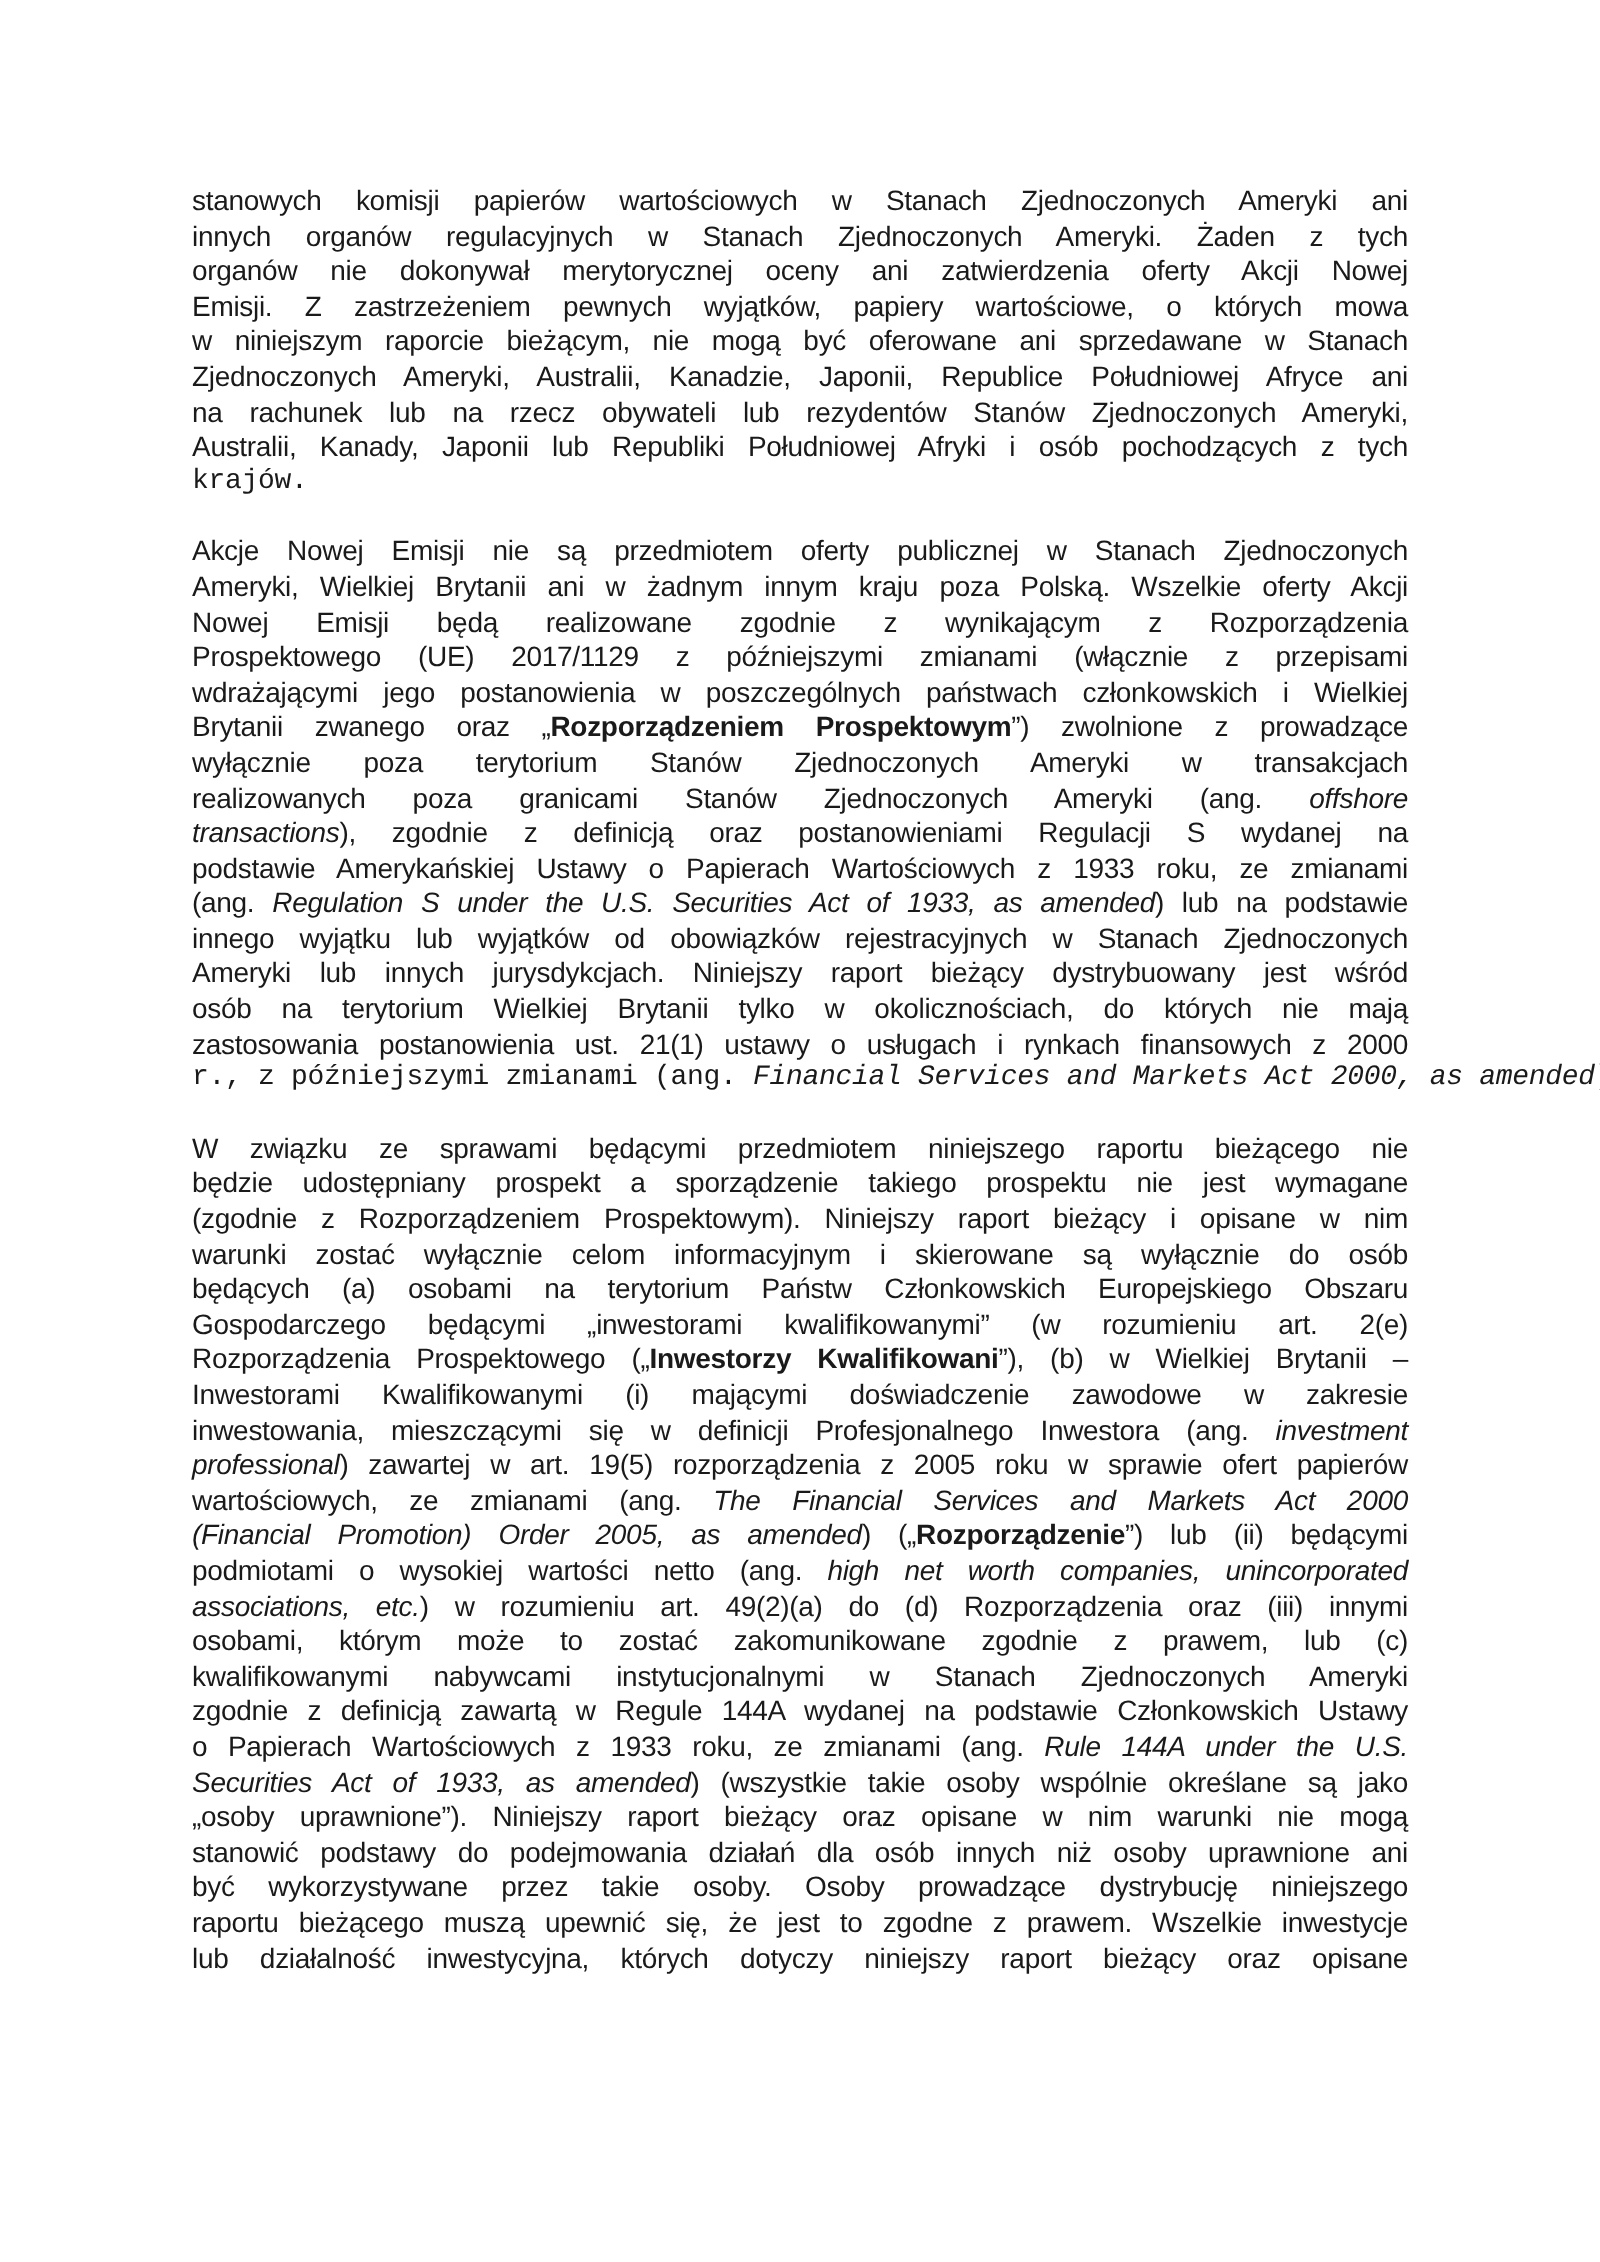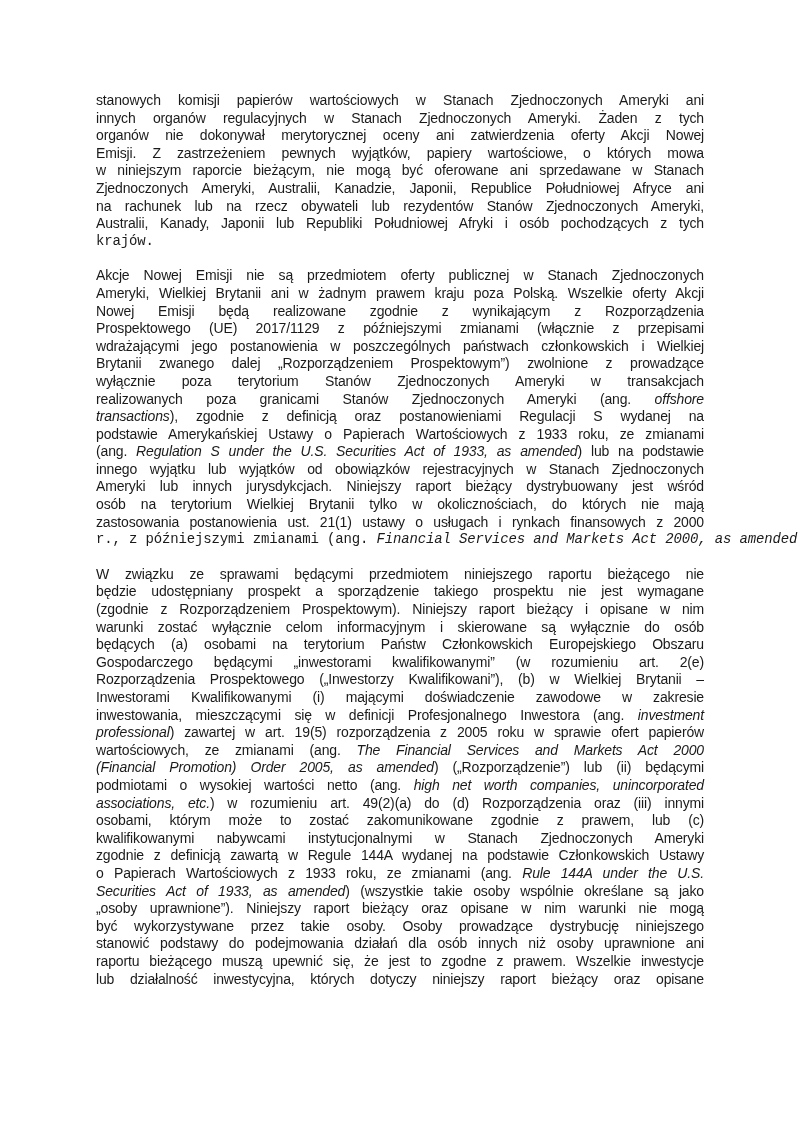--- a/index.html
+++ b/index.html
@@ -10,44 +10,44 @@
     font-size: 14px; color: #1a1a1a;
   }
   .para { margin: 0 0 17px 0; }
   .line {
     display: block; height: 17.6px; line-height: 17.6px;
     white-space: nowrap; text-align: justify; text-align-last: justify;
     letter-spacing: -0.15px;
   }
   .line.last { text-align-last: left; font-family: Liberation Mono, monospace; }
   .seg-i { font-style: italic; }
-  .seg-b { font-weight: normal; }
+  .seg-b { font-weight: bold; }
 </style>
 </head>
 <body>
 
 <div class="page" id="page">
     <div class="para">
       <span class="line"><span>stanowych komisji papierów wartościowych w Stanach Zjednoczonych Ameryki ani</span></span>
       <span class="line"><span>innych organów regulacyjnych w Stanach Zjednoczonych Ameryki. Żaden z tych</span></span>
       <span class="line"><span>organów nie dokonywał merytorycznej oceny ani zatwierdzenia oferty Akcji Nowej</span></span>
       <span class="line"><span>Emisji. Z zastrzeżeniem pewnych wyjątków, papiery wartościowe, o których mowa</span></span>
       <span class="line"><span>w niniejszym raporcie bieżącym, nie mogą być oferowane ani sprzedawane w Stanach</span></span>
       <span class="line"><span>Zjednoczonych Ameryki, Australii, Kanadzie, Japonii, Republice Południowej Afryce ani</span></span>
       <span class="line"><span>na rachunek lub na rzecz obywateli lub rezydentów Stanów Zjednoczonych Ameryki,</span></span>
       <span class="line"><span>Australii, Kanady, Japonii lub Republiki Południowej Afryki i osób pochodzących z tych</span></span>
       <span class="line last"><span>krajów.</span></span>
     </div>
     <div class="para">
       <span class="line"><span>Akcje Nowej Emisji nie są przedmiotem oferty publicznej w Stanach Zjednoczonych</span></span>
-      <span class="line"><span>Ameryki, Wielkiej Brytanii ani w żadnym prawem kraju poza Polską. Wszelkie oferty Akcji</span></span>
+      <span class="line"><span>Ameryki, Wielkiej Brytanii ani w żadnym innym kraju poza Polską. Wszelkie oferty Akcji</span></span>
       <span class="line"><span>Nowej Emisji będą realizowane zgodnie z wynikającym z Rozporządzenia</span></span>
       <span class="line"><span>Prospektowego (UE) 2017/1129 z późniejszymi zmianami (włącznie z przepisami</span></span>
       <span class="line"><span>wdrażającymi jego postanowienia w poszczególnych państwach członkowskich i Wielkiej</span></span>
-      <span class="line"><span>Brytanii zwanego dalej „</span><span class="seg-b">Rozporządzeniem Prospektowym</span><span>”) zwolnione z prowadzące</span></span>
+      <span class="line"><span>Brytanii zwanego oraz „</span><span class="seg-b">Rozporządzeniem Prospektowym</span><span>”) zwolnione z prowadzące</span></span>
       <span class="line"><span>wyłącznie poza terytorium Stanów Zjednoczonych Ameryki w transakcjach</span></span>
       <span class="line"><span>realizowanych poza granicami Stanów Zjednoczonych Ameryki (ang. </span><span class="seg-i">offshore</span></span>
       <span class="line"><span class="seg-i">transactions</span><span>), zgodnie z definicją oraz postanowieniami Regulacji S wydanej na</span></span>
       <span class="line"><span>podstawie Amerykańskiej Ustawy o Papierach Wartościowych z 1933 roku, ze zmianami</span></span>
       <span class="line"><span>(ang. </span><span class="seg-i">Regulation S under the U.S. Securities Act of 1933, as amended</span><span>) lub na podstawie</span></span>
       <span class="line"><span>innego wyjątku lub wyjątków od obowiązków rejestracyjnych w Stanach Zjednoczonych</span></span>
       <span class="line"><span>Ameryki lub innych jurysdykcjach. Niniejszy raport bieżący dystrybuowany jest wśród</span></span>
       <span class="line"><span>osób na terytorium Wielkiej Brytanii tylko w okolicznościach, do których nie mają</span></span>
       <span class="line"><span>zastosowania postanowienia ust. 21(1) ustawy o usługach i rynkach finansowych z 2000</span></span>
       <span class="line last"><span>r., z późniejszymi zmianami (ang. </span><span class="seg-i">Financial Services and Markets Act 2000, as amended</span><span>).</span></span>
@@ -66,18 +66,18 @@
       <span class="line"><span>wartościowych, ze zmianami (ang. </span><span class="seg-i">The Financial Services and Markets Act 2000</span></span>
       <span class="line"><span class="seg-i">(Financial Promotion) Order 2005, as amended</span><span>) („</span><span class="seg-b">Rozporządzenie</span><span>”) lub (ii) będącymi</span></span>
       <span class="line"><span>podmiotami o wysokiej wartości netto (ang. </span><span class="seg-i">high net worth companies, unincorporated</span></span>
       <span class="line"><span class="seg-i">associations, etc.</span><span>) w rozumieniu art. 49(2)(a) do (d) Rozporządzenia oraz (iii) innymi</span></span>
       <span class="line"><span>osobami, którym może to zostać zakomunikowane zgodnie z prawem, lub (c)</span></span>
       <span class="line"><span>kwalifikowanymi nabywcami instytucjonalnymi w Stanach Zjednoczonych Ameryki</span></span>
       <span class="line"><span>zgodnie z definicją zawartą w Regule 144A wydanej na podstawie Członkowskich Ustawy</span></span>
       <span class="line"><span>o Papierach Wartościowych z 1933 roku, ze zmianami (ang. </span><span class="seg-i">Rule 144A under the U.S.</span></span>
       <span class="line"><span class="seg-i">Securities Act of 1933, as amended</span><span>) (wszystkie takie osoby wspólnie określane są jako</span></span>
       <span class="line"><span>„osoby uprawnione”). Niniejszy raport bieżący oraz opisane w nim warunki nie mogą</span></span>
+      <span class="line"><span>stanowić podstawy do podejmowania działań dla osób innych niż osoby uprawnione ani</span></span>
       <span class="line"><span>być wykorzystywane przez takie osoby. Osoby prowadzące dystrybucję niniejszego</span></span>
-      <span class="line"><span>stanowić podstawy do podejmowania działań dla osób innych niż osoby uprawnione ani</span></span>
       <span class="line"><span>raportu bieżącego muszą upewnić się, że jest to zgodne z prawem. Wszelkie inwestycje</span></span>
       <span class="line"><span>lub działalność inwestycyjna, których dotyczy niniejszy raport bieżący oraz opisane</span></span>
     </div>
   </div>
 
 </body></html>

